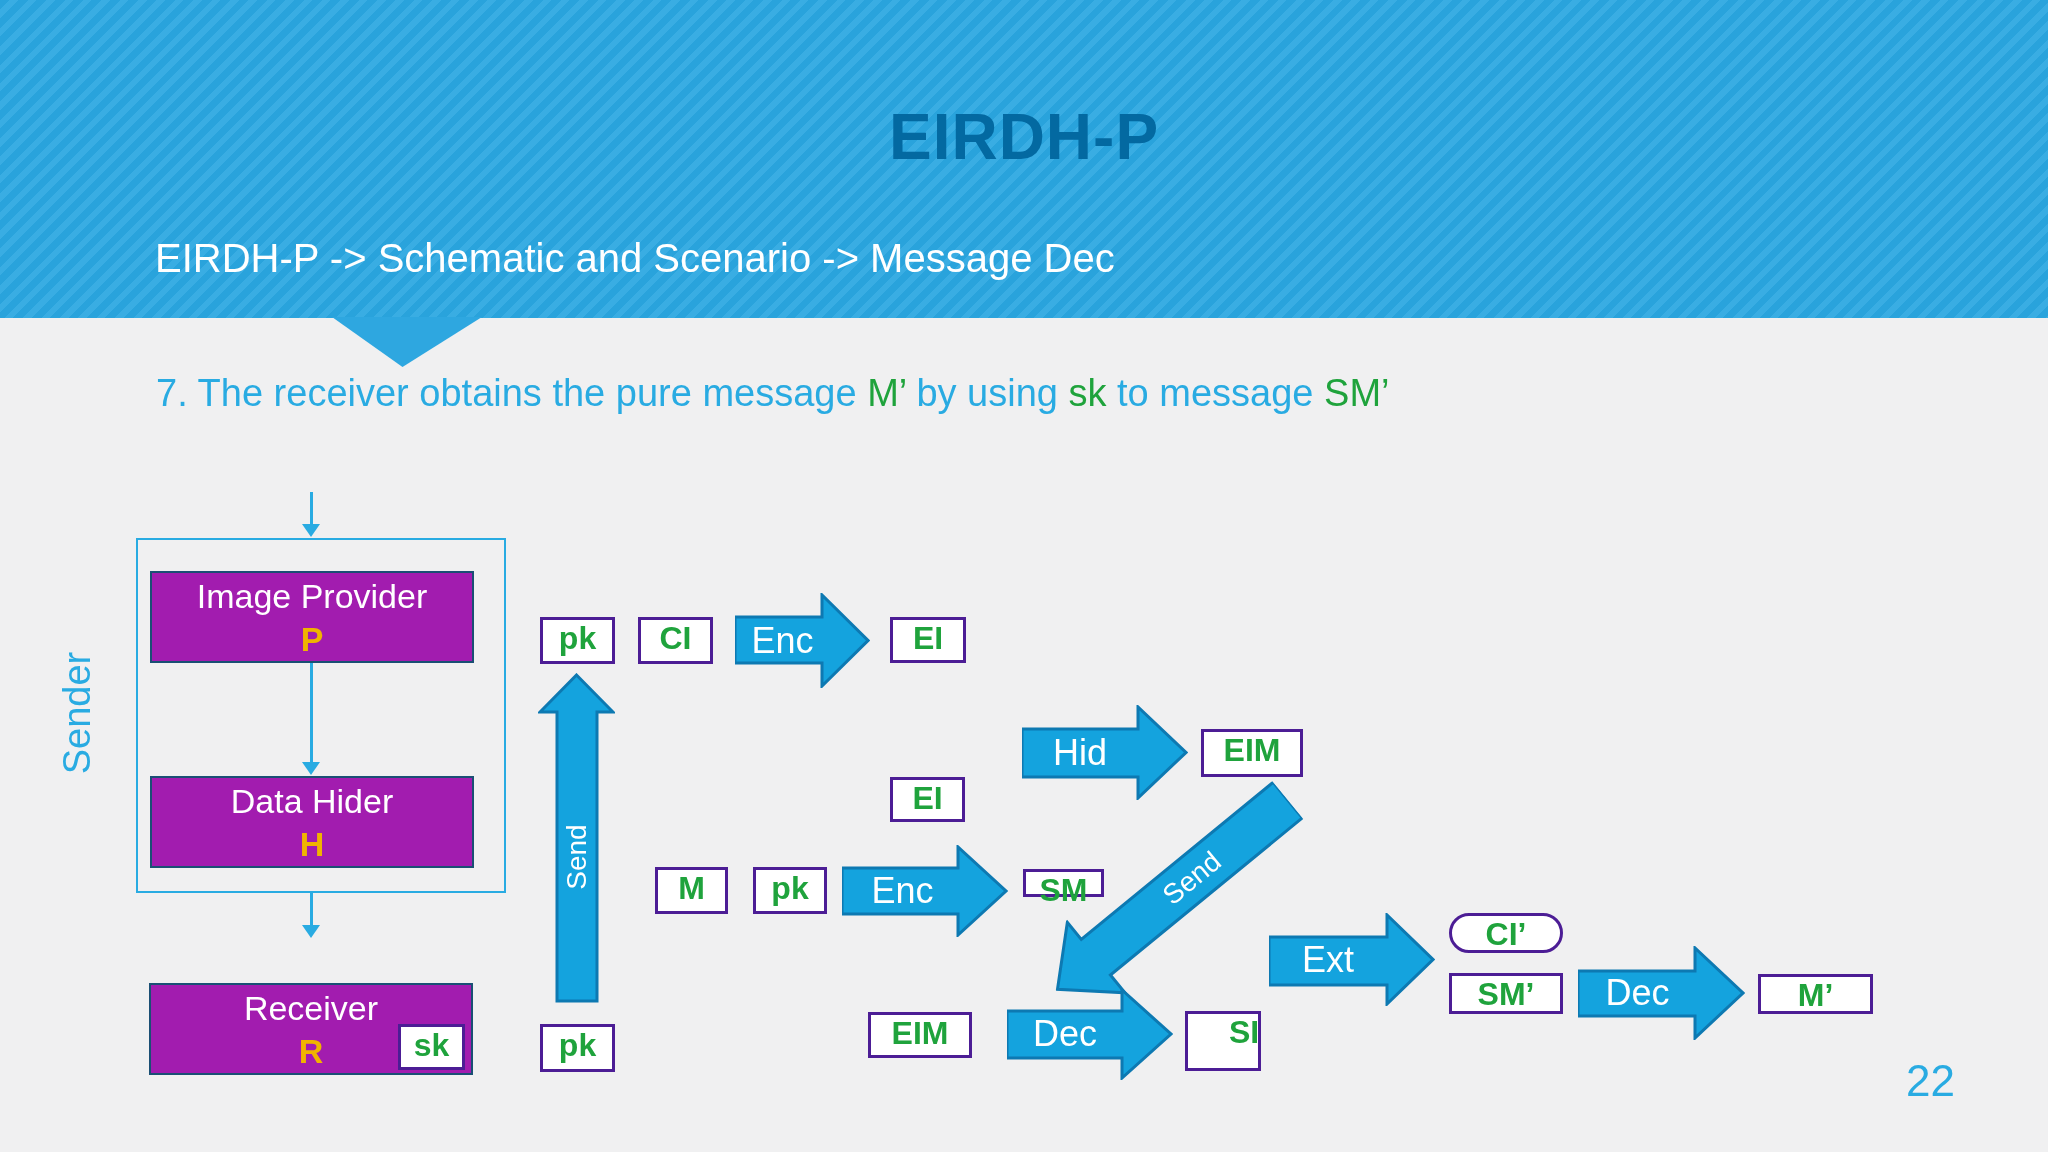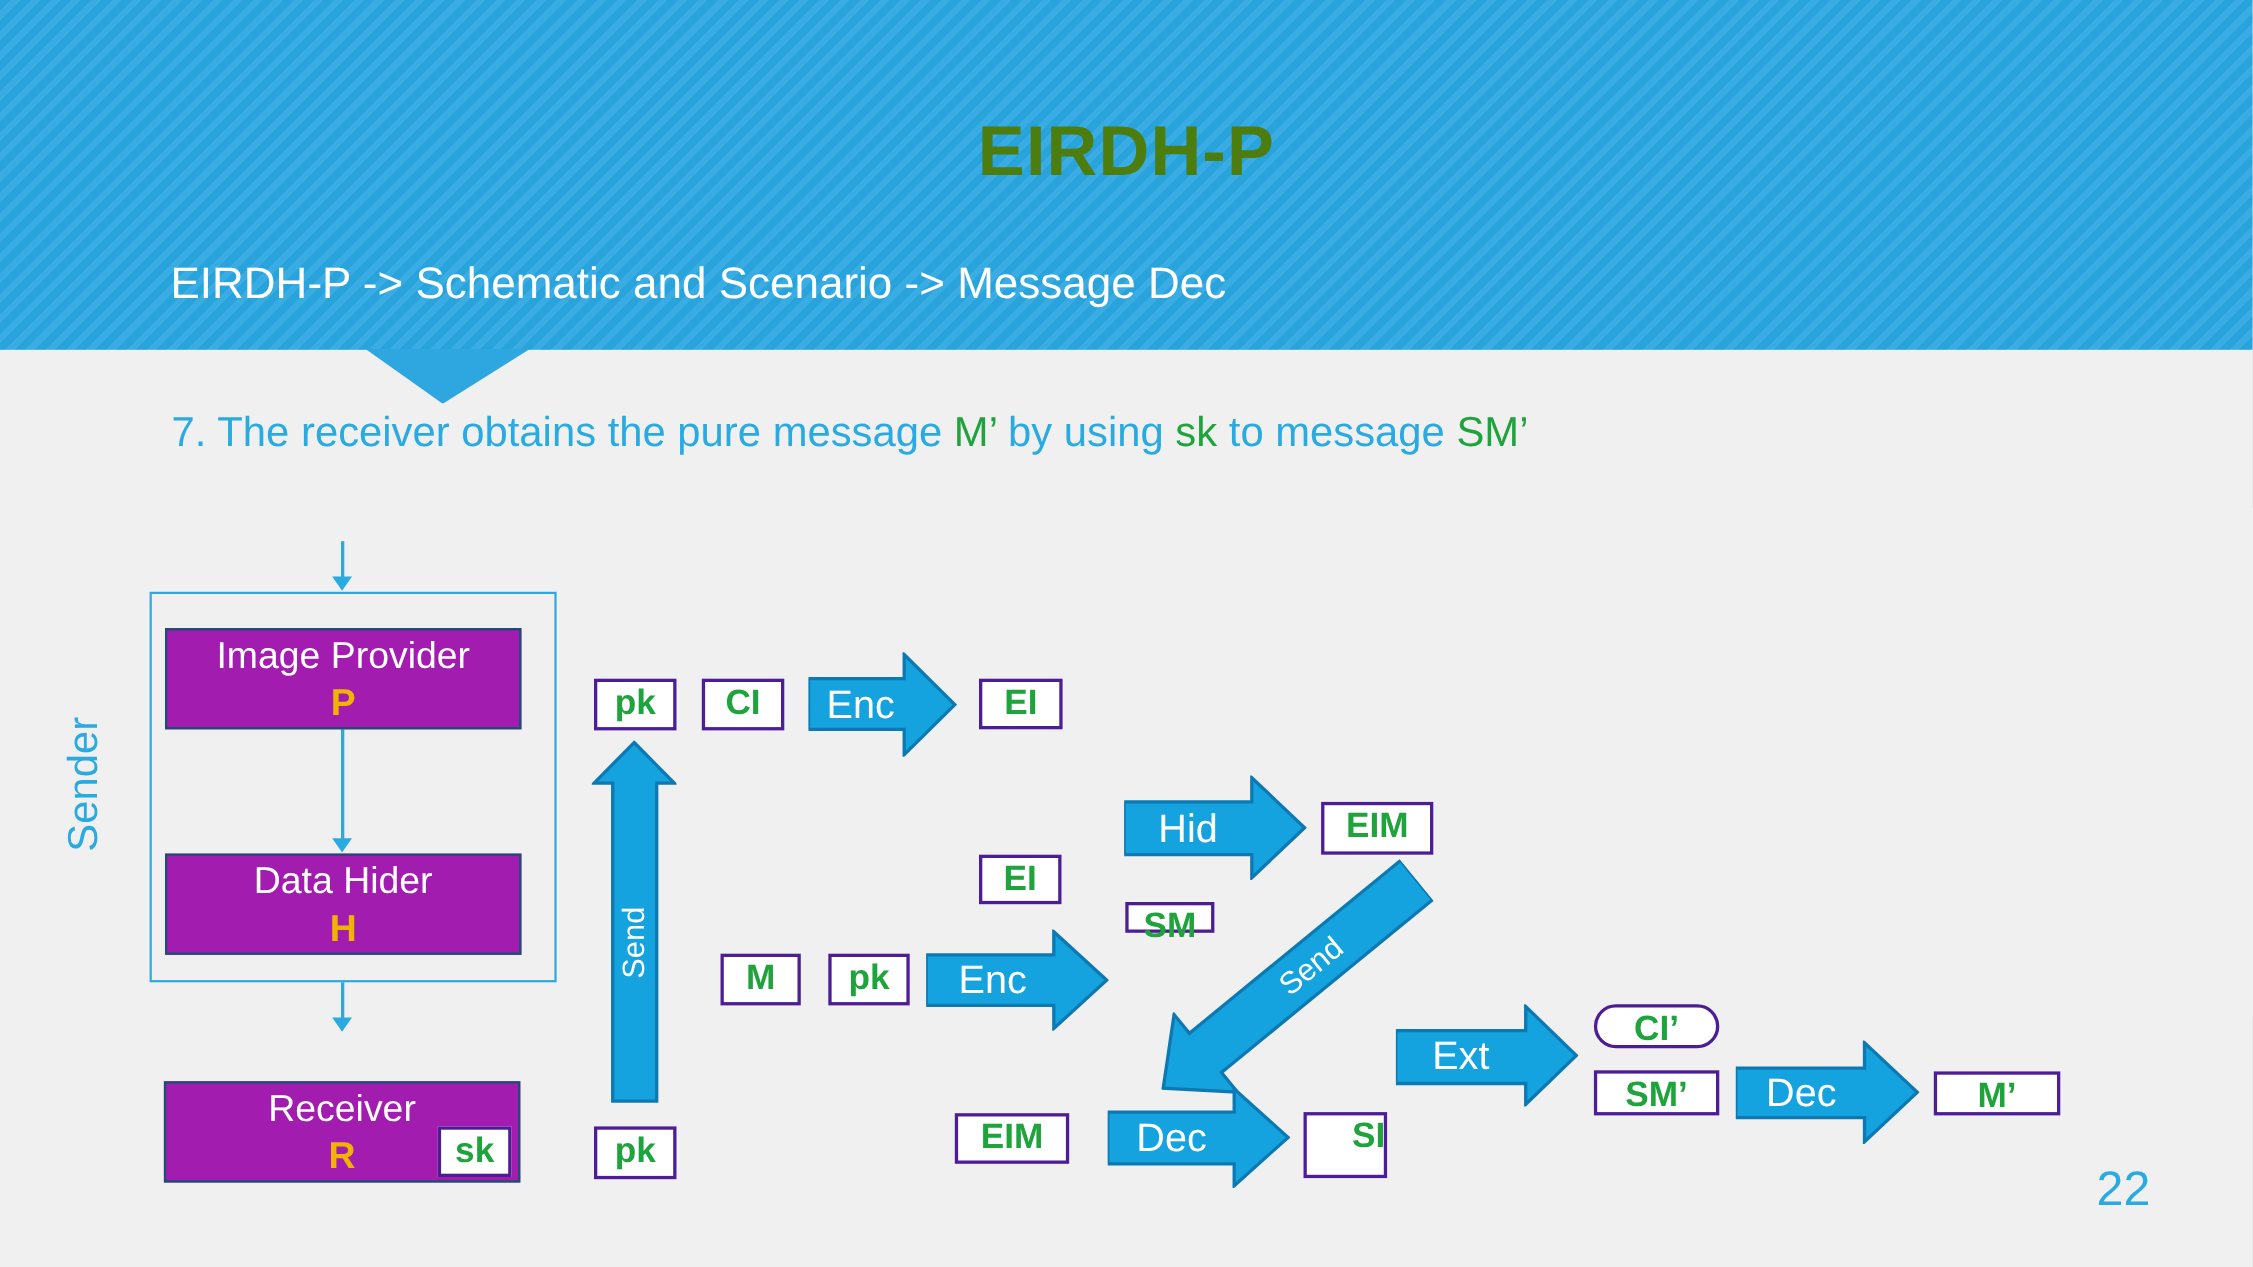--- a/index.html
+++ b/index.html
@@ -13,21 +13,21 @@
     position:absolute;left:0;top:0;width:2048px;height:318px;
     background:repeating-linear-gradient(135deg,#29a3dc 0 7px,#39ade3 7px 13px);
   }
   .notch{
     position:absolute;left:332px;top:317px;width:150px;height:50px;
     background:#2ea7e0;
     clip-path:polygon(0 0,100% 0,47% 100%);
   }
   .title{
     position:absolute;left:0;top:100px;width:2048px;text-align:center;
-    color:#4d7c0f;font-size:64px;font-weight:bold;letter-spacing:1px;
+    color:#0369a1;font-size:64px;font-weight:bold;letter-spacing:1px;
   }
   .subtitle{
     position:absolute;left:155px;top:236px;
     color:#ffffff;font-size:40px;font-weight:normal;
   }
   
   .bodyline{
     position:absolute;left:156px;top:372px;
     font-size:38px;color:#29ABE2;white-space:nowrap;
   }
@@ -115,21 +115,21 @@
     <div class="letter">H</div>
   </div>
   <div class="redbox" style="left:398px;top:1024px;width:67px;height:46px;">sk</div>
 
   <div class="redbox" style="left:540px;top:617px;width:75px;height:47px;">pk</div>
   <div class="redbox" style="left:638px;top:617px;width:75px;height:47px;">CI</div>
   <div class="redbox" style="left:890px;top:617px;width:76px;height:46px;">EI</div>
   <div class="redbox" style="left:890px;top:777px;width:75px;height:45px;">EI</div>
   <div class="redbox" style="left:655px;top:867px;width:73px;height:47px;">M</div>
   <div class="redbox" style="left:753px;top:867px;width:74px;height:47px;">pk</div>
-  <div class="redbox" style="left:1023px;top:820px;width:81px;height:28px;text-align:center;">SM</div>
+  <div class="redbox" style="left:1023px;top:869px;width:81px;height:28px;text-align:center;">SM</div>
   <div class="redbox" style="left:1201px;top:729px;width:102px;height:48px;">EIM</div>
   <div class="redbox" style="left:868px;top:1012px;width:104px;height:46px;">EIM</div>
   <div class="redbox" style="left:1185px;top:1011px;width:76px;height:60px;padding-left:41px;">SI</div>
   <div class="redbox" style="left:1449px;top:913px;width:114px;height:40px;border-radius:20px;">CI’</div>
   <div class="redbox" style="left:1449px;top:973px;width:114px;height:41px;">SM’</div>
   <div class="redbox" style="left:1758px;top:974px;width:115px;height:40px;">M’</div>
   <div class="redbox" style="left:540px;top:1024px;width:75px;height:48px;">pk</div>
 
   <div class="blockarrow" style="left:735px;top:593px;width:135px;height:95px;">
     <svg width="135" height="95">

